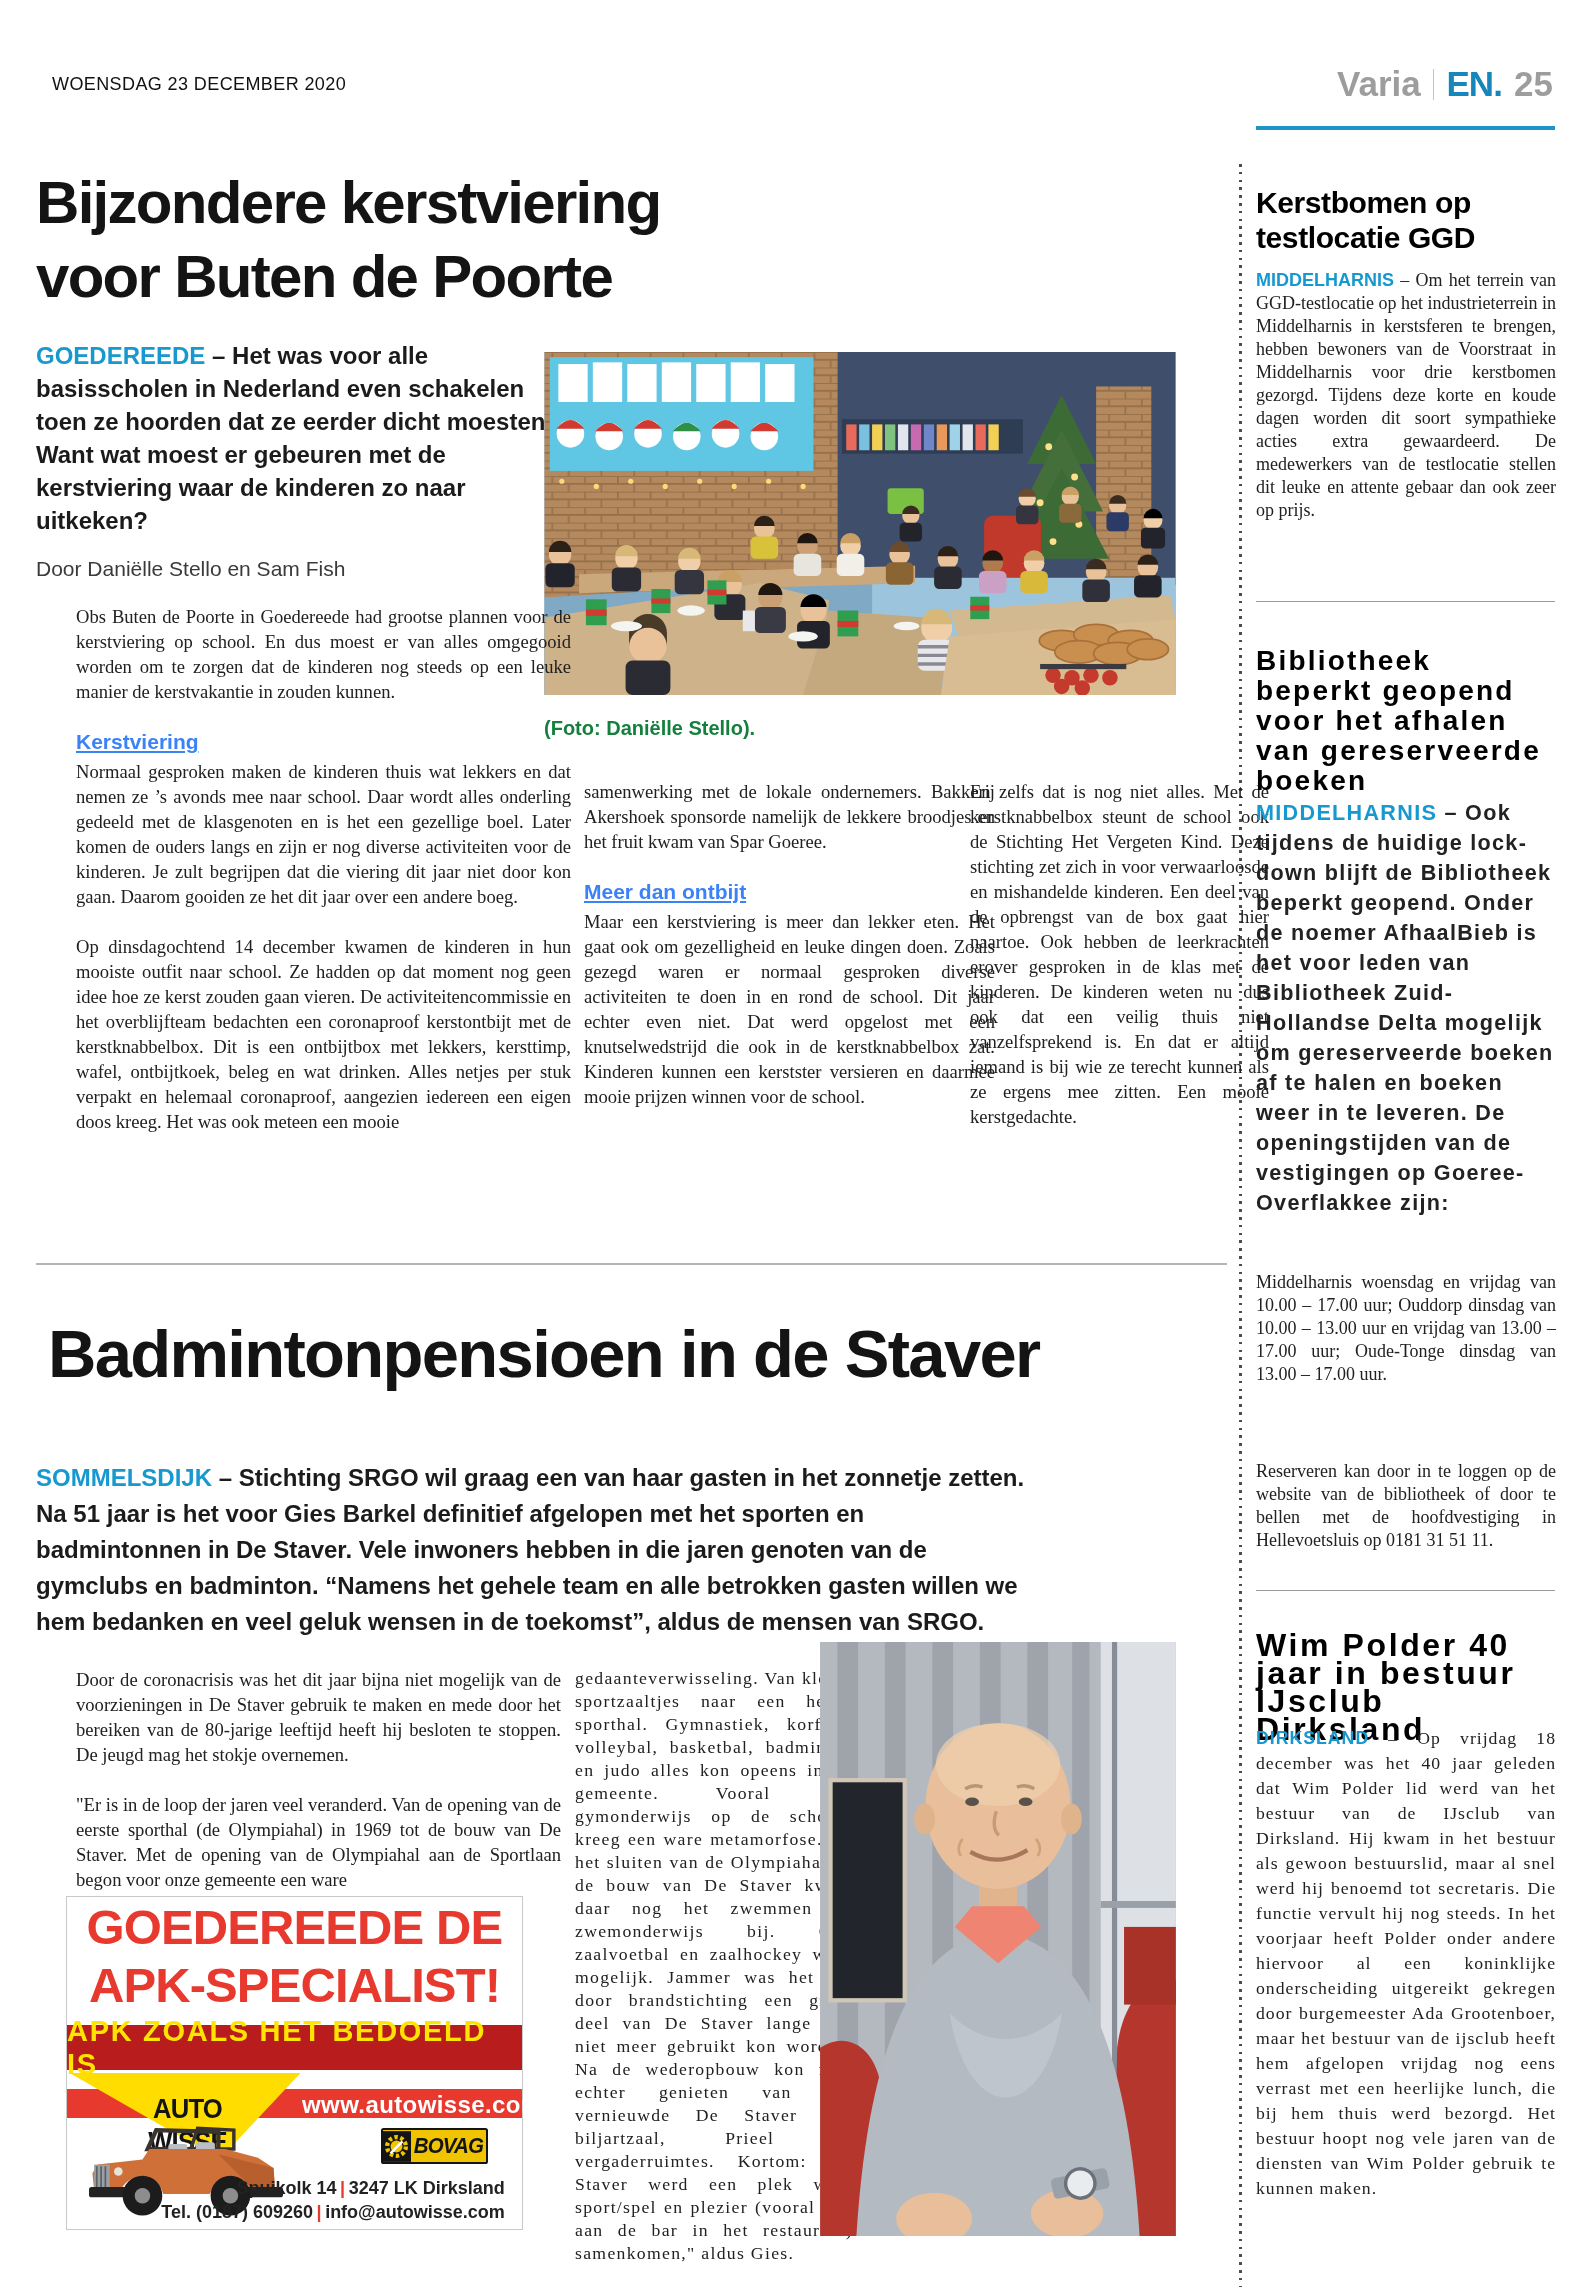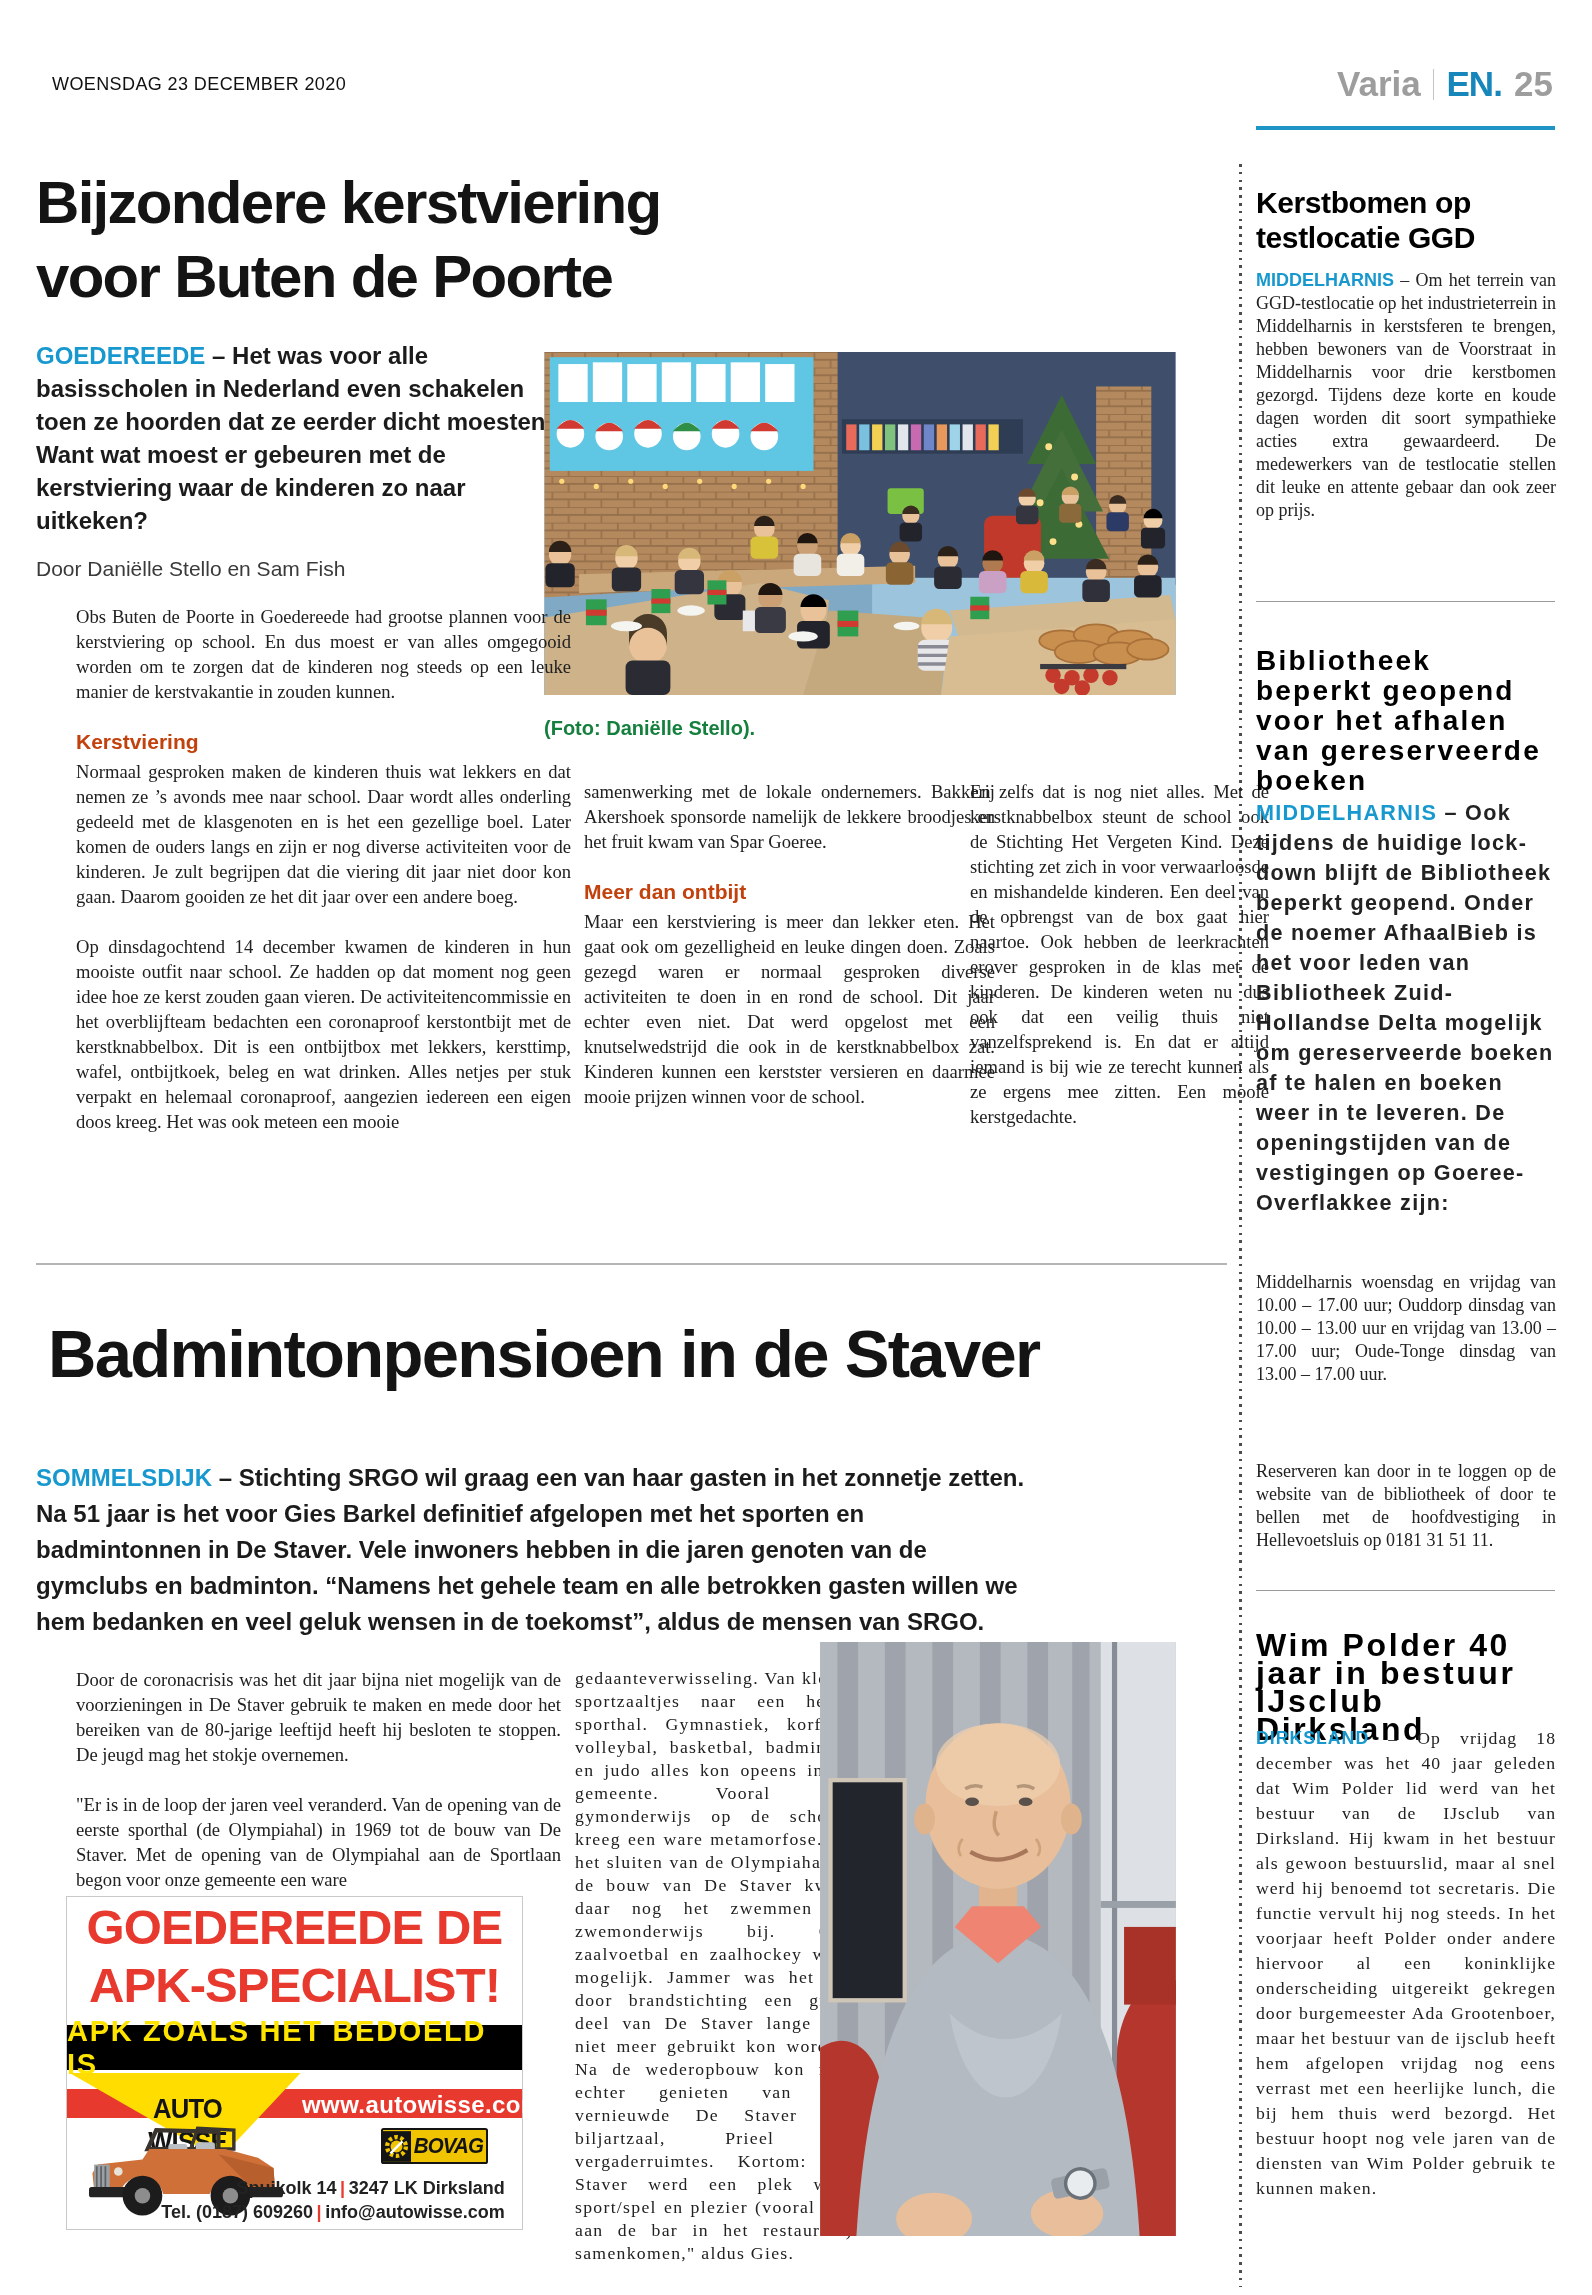--- a/index.html
+++ b/index.html
@@ -23,22 +23,22 @@
   .loc{color:#1798cf;}
   .byline{position:absolute;left:36px;top:557px;font-size:21px;color:#3a3a3a;}
   .photo{position:absolute;overflow:hidden;background:#ccc;}
   .photo1{left:544px;top:352px;width:632px;height:343px;}
   .caption1{position:absolute;left:544px;top:717px;width:632px;text-align:left;
         font-weight:bold;font-size:20px;color:#15803d;}
   .bodycol{position:absolute;font-family:"Liberation Serif",serif;font-size:18.6px;line-height:25px;
         text-align:justify;color:#212121;margin-left:40px;}
   .bodycol p{margin:0 0 25px 0;}
   .bodycol p:last-child{margin-bottom:0;}
-  .sub{font-family:"Liberation Sans",sans-serif;font-weight:bold;color:#c2410c;font-size:21px;
-        margin:0 0 5.2px 0;text-align:left;}
+  .sub{font-family:"Liberation Sans",sans-serif;font-weight:bold;color:#3b82f6;font-size:21px;
+        margin:0 0 5.2px 0;text-align:left;text-decoration:underline;}
   .c1a{left:36px;top:604px;width:495px;}
   .c1b{left:544px;top:779px;width:411px;}
   .c1c{left:930px;top:779px;width:299px;}
   .mid-rule{position:absolute;left:36px;top:1263px;width:1191px;height:1.7px;background:#b5b5b5;}
   
   .headline2{position:absolute;left:36px;top:1305px;width:1208px;font-size:67px;line-height:74px;
         font-weight:bold;letter-spacing:-1.7px;color:#141414;margin:12px;}
   .intro2{position:absolute;left:36px;top:1460px;width:992px;font-size:24px;line-height:36px;
         font-weight:bold;color:#1b1b1b;}
   .c2a{left:36px;top:1667px;width:485px;}
@@ -61,21 +61,21 @@
   .sb-rule1{top:601px;}
   .sb-rule2{top:1590px;}
   .sb .loc-sans{color:#1798cf;font-family:"Liberation Sans",sans-serif;font-weight:bold;}
   
   .ad{position:absolute;left:66px;top:1896px;width:455px;height:332px;border:1.7px solid #c9c9c9;
         background:#fff;}
   .ad-h{position:absolute;width:100%;text-align:center;color:#e8392f;font-weight:800;
         font-size:49px;letter-spacing:-0.9px;line-height:52px;}
   .ad-h1{top:3.5px;}
   .ad-h2{top:62px;}
-  .ad-black{position:absolute;top:128px;left:0;width:100%;height:45px;background:#000000;
+  .ad-black{position:absolute;top:128px;left:0;width:100%;height:45px;background:#b91c1c;
         display:flex;align-items:center;justify-content:center;}
   .ad-black span{color:#ffe400;font-size:29px;font-weight:bold;letter-spacing:1.7px;}
   .ad-band{position:absolute;top:192px;left:0;width:100%;height:28.5px;background:#e8392f;}
   .ad-tri{position:absolute;top:176px;left:2.6px;width:231px;height:86px;
         background:#ffdd00;clip-path:polygon(0 0,100% 0,65% 100%);}
   .ad-autowisse{position:absolute;top:195px;left:43px;width:155px;text-align:center;
         color:#141414;font-size:28.5px;font-weight:800;letter-spacing:-0.9px;transform:scaleX(.9);}
   .ad-web{position:absolute;top:194px;left:235px;width:207px;text-align:center;color:#fff;
         font-size:24px;font-weight:800;letter-spacing:0.4px;}
   .ad-jeep{position:absolute;left:21.6px;top:226px;width:194px;height:97px;}

